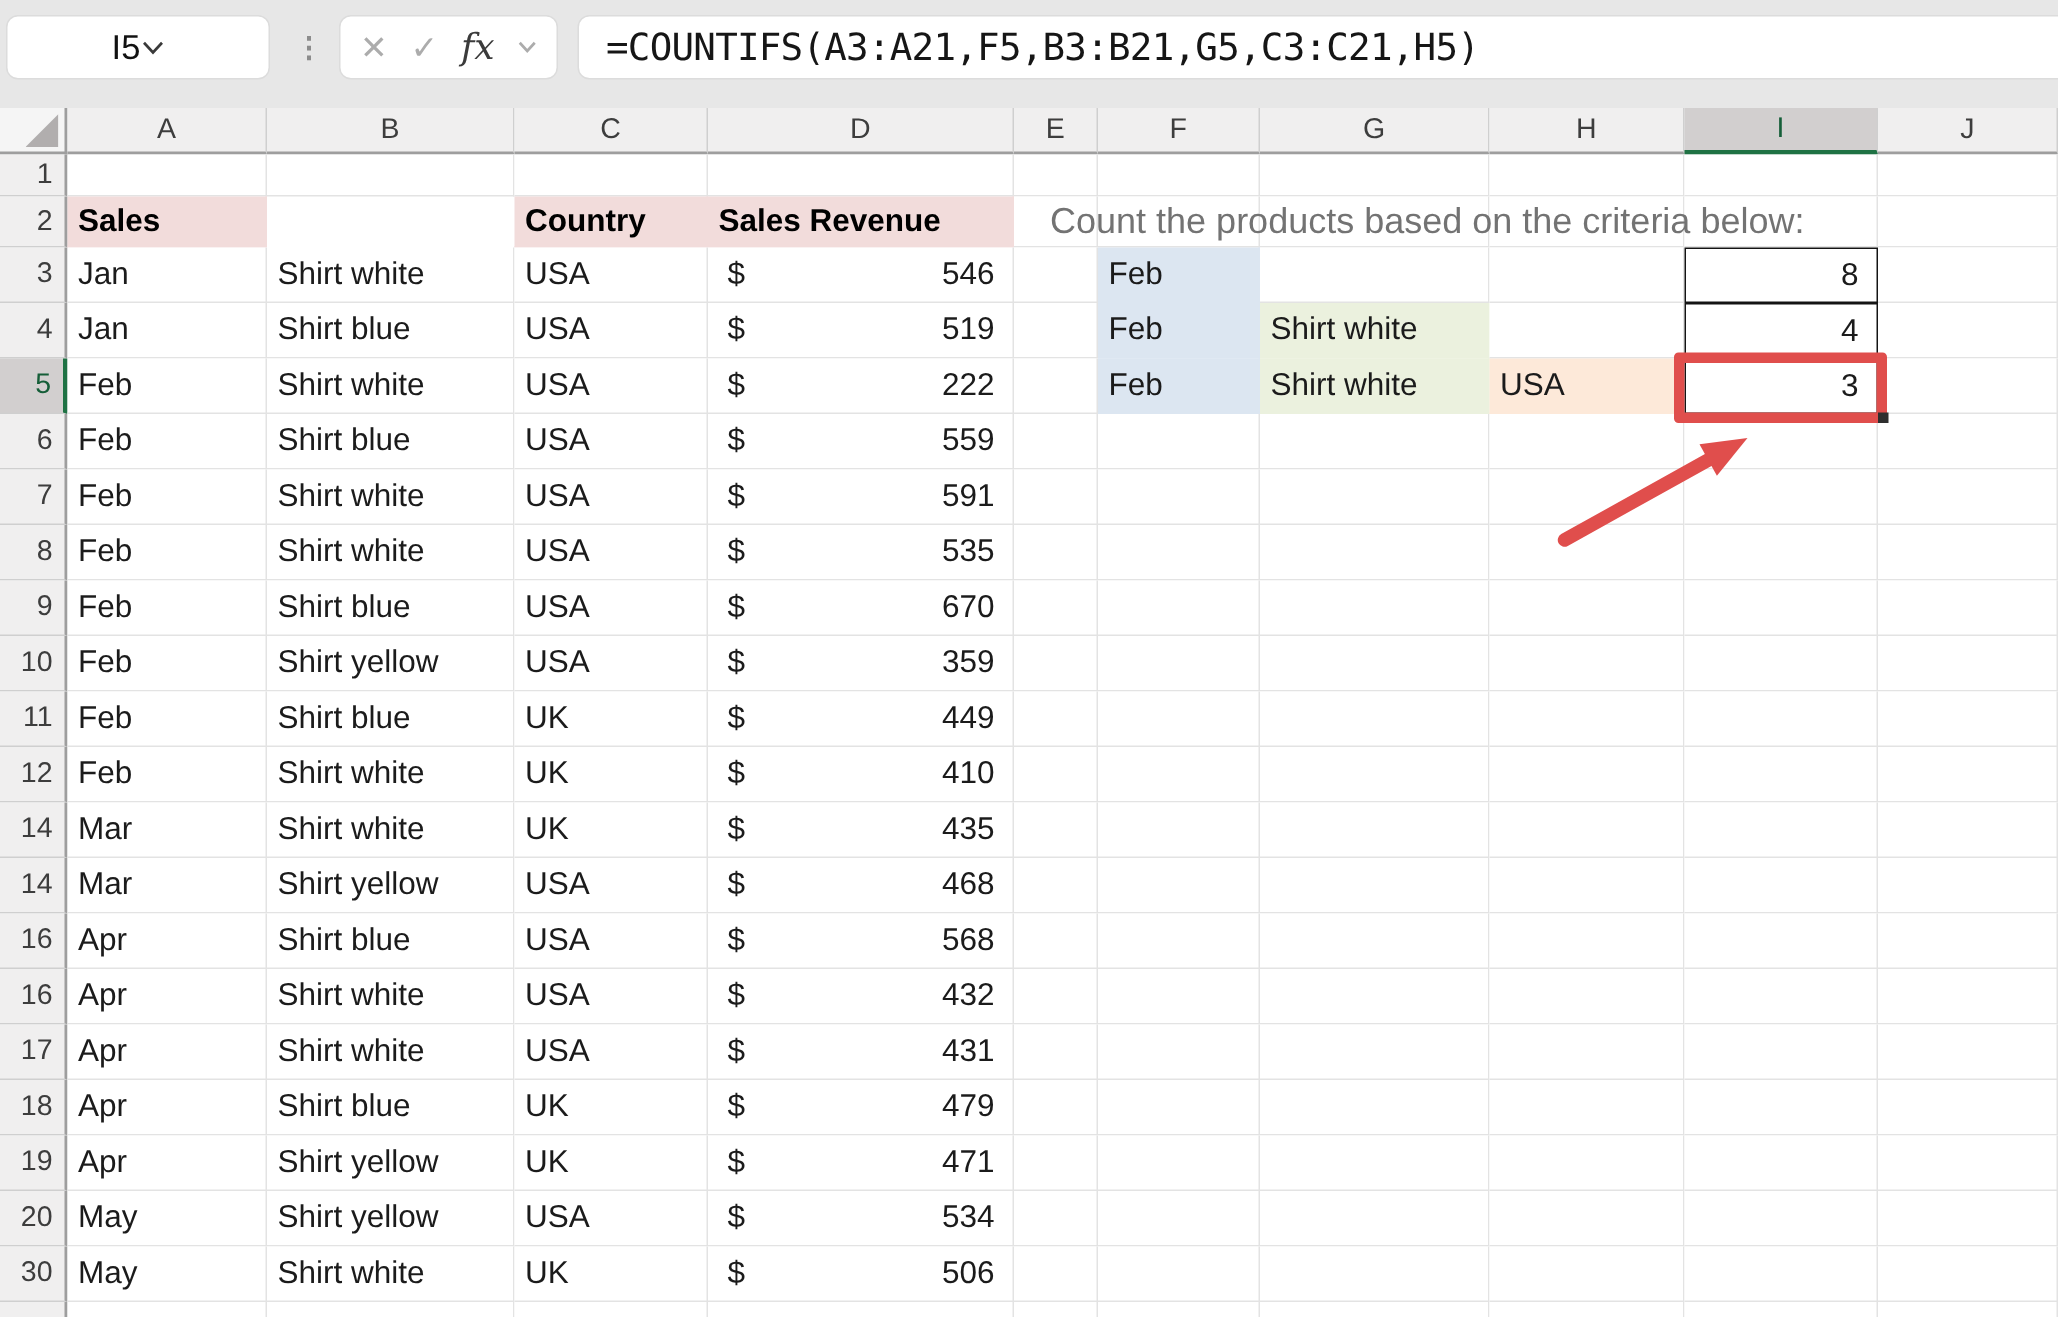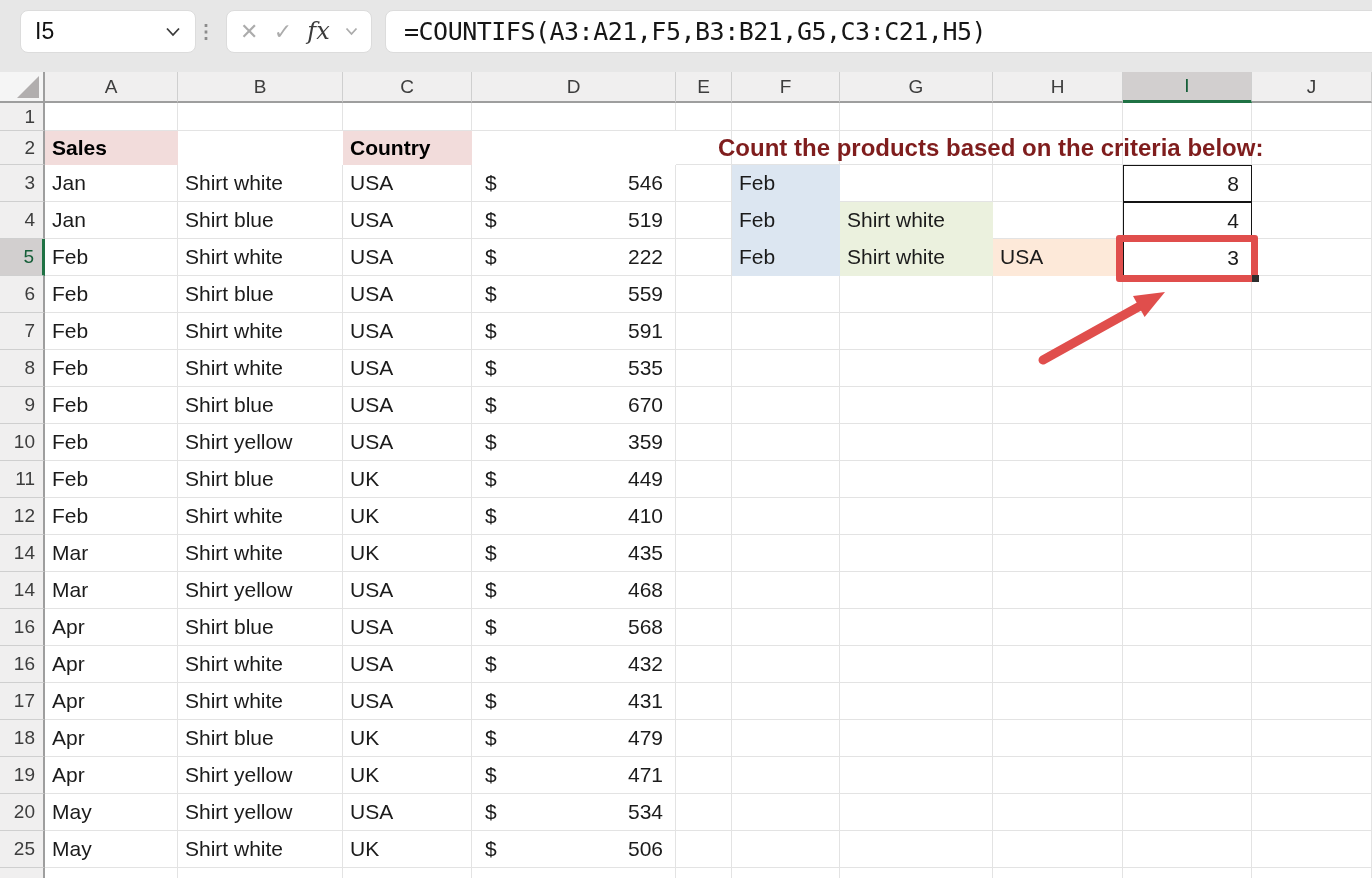--- a/index.html
+++ b/index.html
@@ -5,21 +5,21 @@
   html,body{margin:0;padding:0;}
   body{
     width:1372px;height:878px;overflow:hidden;position:relative;
     background:#E7E7E7;
     font-family:"Liberation Sans", sans-serif;
     -webkit-font-smoothing:antialiased;
   }
   
   #formula-bar{position:absolute;left:0;top:0;width:1372px;height:72px;background:#E7E7E7;z-index:20;}
   .fbox{position:absolute;top:10px;height:43px;background:#fff;border:1px solid #DCDCDC;border-radius:8px;box-sizing:border-box;display:flex;align-items:center;}
-  #name-box{left:20px;width:176px;justify-content:space-between;padding:0 14px 0 14px;}
+  #name-box{left:4px;width:176px;justify-content:center;padding:0 14px 0 14px;}
   #name-box .nb-text{font-size:23px;color:#111;}
   #grip{position:absolute;left:197px;top:10px;height:43px;width:18px;display:flex;align-items:center;justify-content:center;color:#8c8c8c;font-size:19px;font-weight:bold;}
   #fx-group{left:226px;width:146px;justify-content:space-between;padding:0 13px;}
   .fx-cancel{color:#ACACAC;font-size:22px;}
   .fx-check{color:#ACACAC;font-size:22px;}
   .fx-label{font-family:"DejaVu Serif", serif;font-style:italic;font-size:24px;color:#3b3b3b;padding-bottom:2px;}
   #formula-field{left:385px;width:995px;padding:0 18px;}
   #formula-field .formula-text{font-family:"DejaVu Sans Mono", monospace;font-size:25px;color:#161616;white-space:pre;letter-spacing:-0.5px;}
   .chev{display:block;}
   
@@ -30,22 +30,22 @@
         display:flex;align-items:center;justify-content:center;font-size:19px;color:#3d3d3d;}
   .rowhdr{position:absolute;box-sizing:border-box;background:#F0EFEF;border-right:2px solid #9E9E9E;border-bottom:1px solid #CFCFCF;
         display:flex;align-items:center;justify-content:flex-end;padding-right:8px;font-size:19px;color:#3d3d3d;}
   #select-all{position:absolute;box-sizing:border-box;background:#F5F5F5;border-right:2px solid #9E9E9E;border-bottom:2px solid #9E9E9E;}
   #select-all .tri{position:absolute;right:4px;bottom:3px;width:22px;height:22px;background:#B1AEAE;
         clip-path:polygon(100% 0, 100% 100%, 0 100%);}
   .bold{font-weight:bold;color:#000;}
   .num{justify-content:flex-end;padding-right:12px;}
   .currency{justify-content:space-between;padding-right:12px;padding-left:13px;}
   .boxed{border:1.5px solid #141414 !important;}
-  #criteria-title{position:absolute;left:718px;top:59px;height:34px;display:flex;align-items:center;
-        font-weight:bold;font-size:24px;color:#7f1d1d;white-space:nowrap;z-index:3;}
+  #criteria-title{position:absolute;left:700px;top:59px;height:34px;display:flex;align-items:center;
+        font-weight:normal;font-size:24px;color:#737373;white-space:nowrap;z-index:3;}
   
   #red-box{position:absolute;left:1116px;top:163px;width:142px;height:47px;box-sizing:border-box;
         border:7px solid #E04E4C;border-radius:3px;z-index:8;}
   #fill-handle{position:absolute;left:1252px;top:203px;width:7px;height:7px;background:#2e2e2e;z-index:9;}
   #arrow-svg{position:absolute;left:0;top:0;width:1372px;height:806px;z-index:7;pointer-events:none;}
 </style>
 </head>
 <body>
 
 <div id="formula-bar">
@@ -103,34 +103,35 @@
     <div class="rowhdr" style="left: 0px; top: 389px; width: 45px; height: 37px;">11</div>
     <div class="rowhdr" style="left: 0px; top: 426px; width: 45px; height: 37px;">12</div>
     <div class="rowhdr" style="left: 0px; top: 463px; width: 45px; height: 37px;">14</div>
     <div class="rowhdr" style="left: 0px; top: 500px; width: 45px; height: 37px;">14</div>
     <div class="rowhdr" style="left: 0px; top: 537px; width: 45px; height: 37px;">16</div>
     <div class="rowhdr" style="left: 0px; top: 574px; width: 45px; height: 37px;">16</div>
     <div class="rowhdr" style="left: 0px; top: 611px; width: 45px; height: 37px;">17</div>
     <div class="rowhdr" style="left: 0px; top: 648px; width: 45px; height: 37px;">18</div>
     <div class="rowhdr" style="left: 0px; top: 685px; width: 45px; height: 37px;">19</div>
     <div class="rowhdr" style="left: 0px; top: 722px; width: 45px; height: 37px;">20</div>
-    <div class="rowhdr" style="left: 0px; top: 759px; width: 45px; height: 37px;">25</div>
+    <div class="rowhdr" style="left: 0px; top: 759px; width: 45px; height: 37px;">30</div>
     <div class="rowhdr" style="left: 0px; top: 796px; width: 45px; height: 37px;"></div>
     <div class="cell" style="left: 45px; top: 31px; width: 133px; height: 28px;"></div>
     <div class="cell" style="left: 178px; top: 31px; width: 165px; height: 28px;"></div>
     <div class="cell" style="left: 343px; top: 31px; width: 129px; height: 28px;"></div>
     <div class="cell" style="left: 472px; top: 31px; width: 204px; height: 28px;"></div>
     <div class="cell" style="left: 676px; top: 31px; width: 56px; height: 28px;"></div>
     <div class="cell" style="left: 732px; top: 31px; width: 108px; height: 28px;"></div>
     <div class="cell" style="left: 840px; top: 31px; width: 153px; height: 28px;"></div>
     <div class="cell" style="left: 993px; top: 31px; width: 130px; height: 28px;"></div>
     <div class="cell" style="left: 1123px; top: 31px; width: 129px; height: 28px;"></div>
     <div class="cell" style="left: 1252px; top: 31px; width: 120px; height: 28px;"></div>
     <div class="cell bold" style="left: 45px; top: 59px; width: 133px; height: 34px; background: rgb(242, 220, 219); border-color: rgb(242, 220, 219);">Sales</div>
     <div class="cell bold" style="left: 343px; top: 59px; width: 129px; height: 34px; background: rgb(242, 220, 219); border-color: rgb(242, 220, 219);">Country</div>
+    <div class="cell bold" style="left: 472px; top: 59px; width: 204px; height: 34px; background: rgb(242, 220, 219); border-color: rgb(242, 220, 219);">Sales Revenue</div>
     <div class="cell" style="left: 676px; top: 59px; width: 56px; height: 34px;"></div>
     <div class="cell" style="left: 732px; top: 59px; width: 108px; height: 34px;"></div>
     <div class="cell" style="left: 840px; top: 59px; width: 153px; height: 34px;"></div>
     <div class="cell" style="left: 993px; top: 59px; width: 130px; height: 34px;"></div>
     <div class="cell" style="left: 1123px; top: 59px; width: 129px; height: 34px;"></div>
     <div class="cell" style="left: 1252px; top: 59px; width: 120px; height: 34px;"></div>
     <div class="cell" style="left: 45px; top: 93px; width: 133px; height: 37px;">Jan</div>
     <div class="cell" style="left: 178px; top: 93px; width: 165px; height: 37px;">Shirt white</div>
     <div class="cell" style="left: 343px; top: 93px; width: 129px; height: 37px;">USA</div>
     <div class="cell currency" style="left: 472px; top: 93px; width: 204px; height: 37px;">

